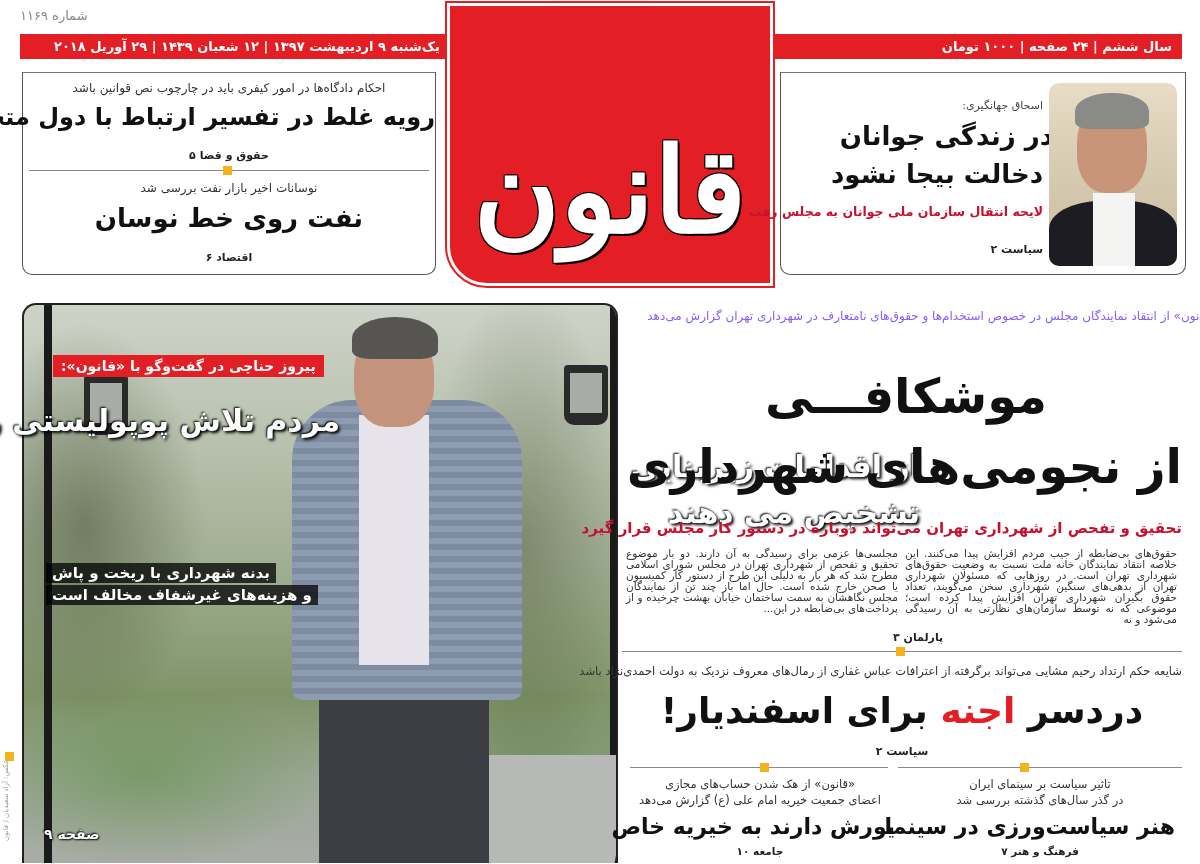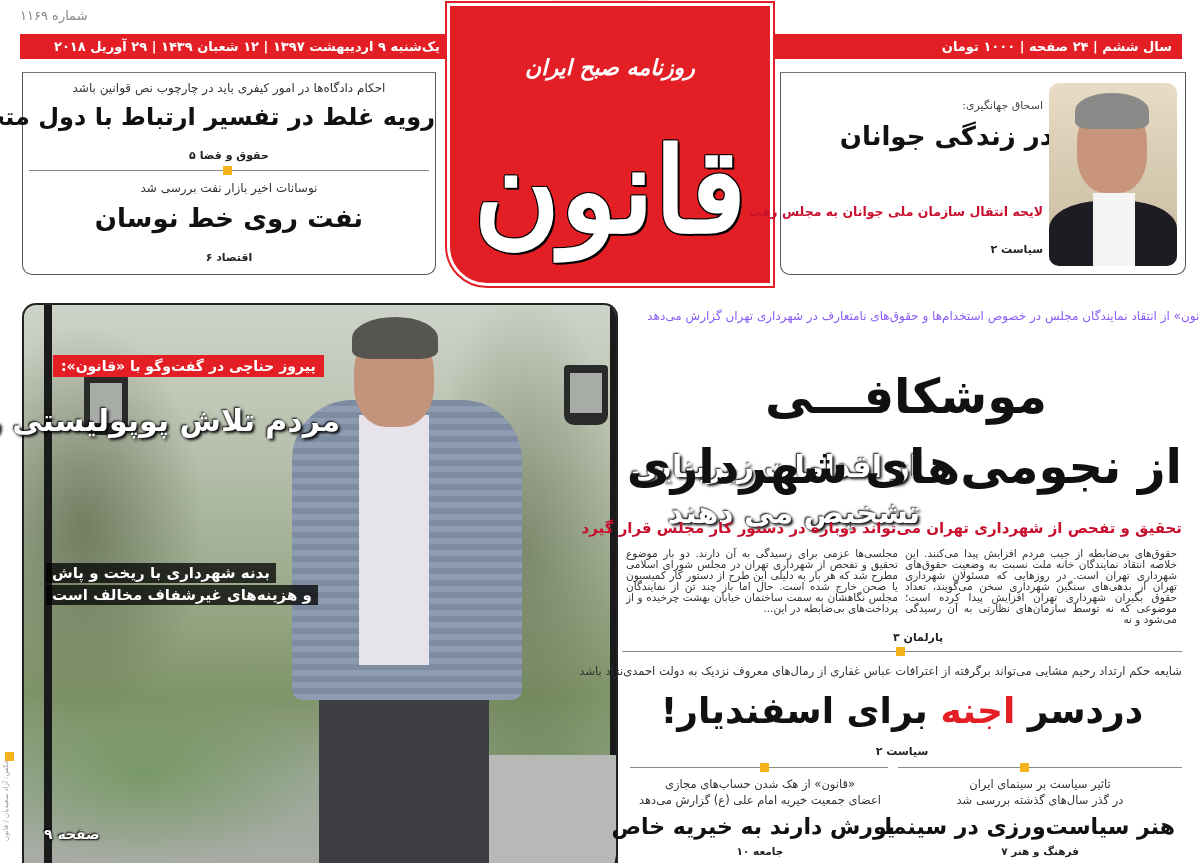--- a/index.html
+++ b/index.html
@@ -80,38 +80,38 @@
   </style>
 </head>
 <body>
 
 <div class="issue-no">شماره ۱۱۶۹</div>
 <div class="watermark">جــار</div>
 <div class="redbar left">یک‌شنبه ۹ اردیبهشت ۱۳۹۷ | ۱۲ شعبان ۱۴۳۹ | ۲۹ آوریل ۲۰۱۸</div>
 <div class="redbar right">سال ششم | ۲۴ صفحه | ۱۰۰۰ تومان</div>
 
 <div class="masthead">
-  <div class="tagline">روزنامه صبح ایران</div>
   <div class="logo">قانون</div>
 </div>
 
 <div class="box topleft-box">
   <div class="abs kicker" style="top:8px; left:0; right:0;">احکام دادگاه‌ها در امور کیفری باید در چارچوب نص قوانین باشد</div>
   <a class="abs headline" style="top:30px; left:0; right:0; font-size:24px; text-decoration:none;">رویه غلط در تفسیر ارتباط با دول متخاصم</a>
   <div class="abs section-ref" style="top:76px; left:0; right:0;">حقوق و قضا ۵</div>
   <div class="hr" style="top:97px; left:6px; right:6px;"></div>
   <div class="yellow-dot" style="top:93px; left:200px;"></div>
   <div class="abs kicker" style="top:108px; left:0; right:0;">نوسانات اخیر بازار نفت بررسی شد</div>
   <a class="abs headline" style="top:130px; left:0; right:0; font-size:26px; text-decoration:none;">نفت روی خط نوسان</a>
   <div class="abs section-ref" style="top:178px; left:0; right:0;">اقتصاد ۶</div>
 </div>
 
 <div class="box topright-box">
   <div class="abs" style="top:26px; right:142px; font-size:11px; color:#444;">اسحاق جهانگیری:</div>
   <a class="abs headline" style="top:48px; right:132px; font-size:26px; text-align:right; text-decoration:none;">در زندگی جوانان</a>
+  <a class="abs headline" style="top:86px; right:142px; font-size:26px; text-align:right; text-decoration:none;">دخالت بیجا نشود</a>
   <div class="abs" style="top:131px; right:142px; font-size:12.5px; font-weight:bold; color:#c8102e; white-space:nowrap;">لایحه انتقال سازمان ملی جوانان به مجلس رفت</div>
   <div class="abs section-ref" style="top:170px; right:142px;">سیاست ۲</div>
 </div>
 <div class="photo-jahangiri">
   <div class="suit"></div>
   <div class="shirt"></div>
   <div class="face"></div>
   <div class="hair"></div>
 </div>
 

